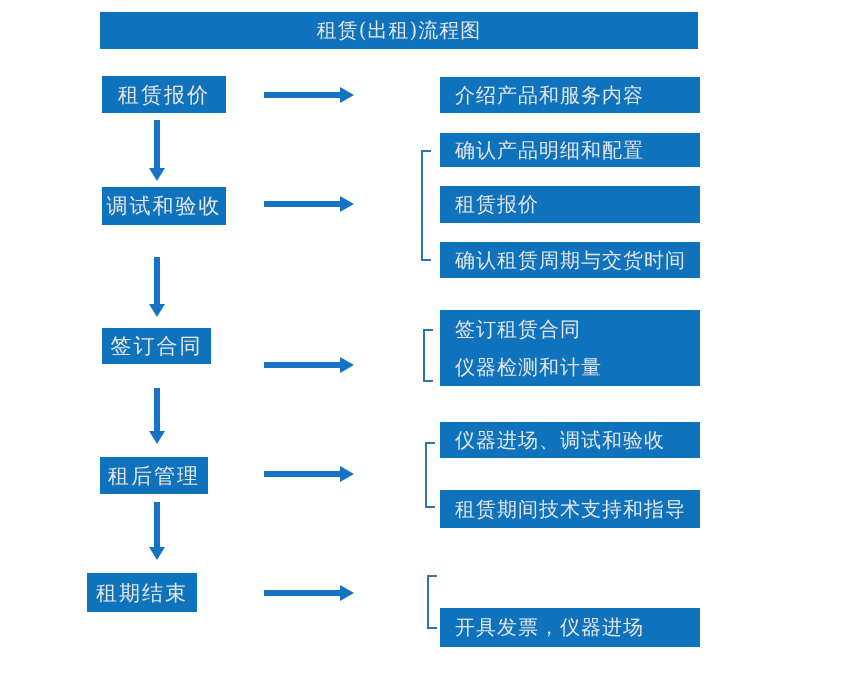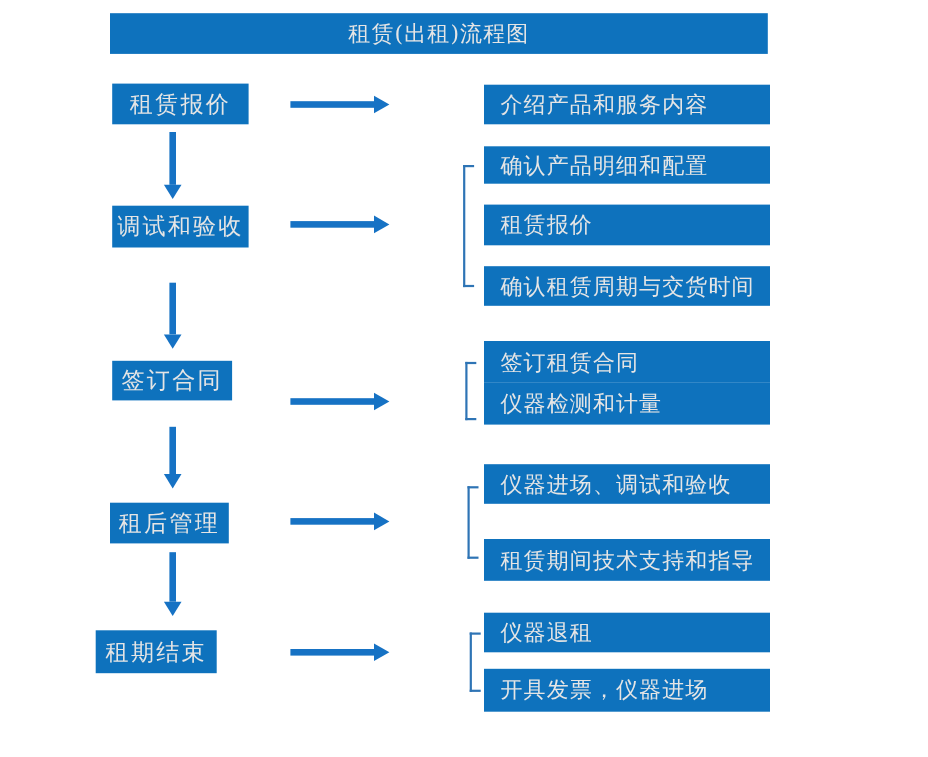--- a/index.html
+++ b/index.html
@@ -184,16 +184,15 @@
   <div class="bracket b4"></div>
 
   <div class="bluebox detailbox d0">介绍产品和服务内容</div>
   <div class="bluebox detailbox d1b">租赁报价</div>
   <div class="bluebox detailbox d1a">确认产品明细和配置</div>
   <div class="bluebox detailbox d1c">确认租赁周期与交货时间</div>
   <div class="bluebox detailbox d2a">签订租赁合同</div>
   <div class="bluebox detailbox d2b">仪器检测和计量</div>
   <div class="bluebox detailbox d3a">仪器进场、调试和验收</div>
   <div class="bluebox detailbox d3b">租赁期间技术支持和指导</div>
-  <div class="bluebox detailbox d4a">仪器退租</div>
   <div class="bluebox detailbox d4b">开具发票，仪器进场</div>
 
 </div>
 
 </body></html>

